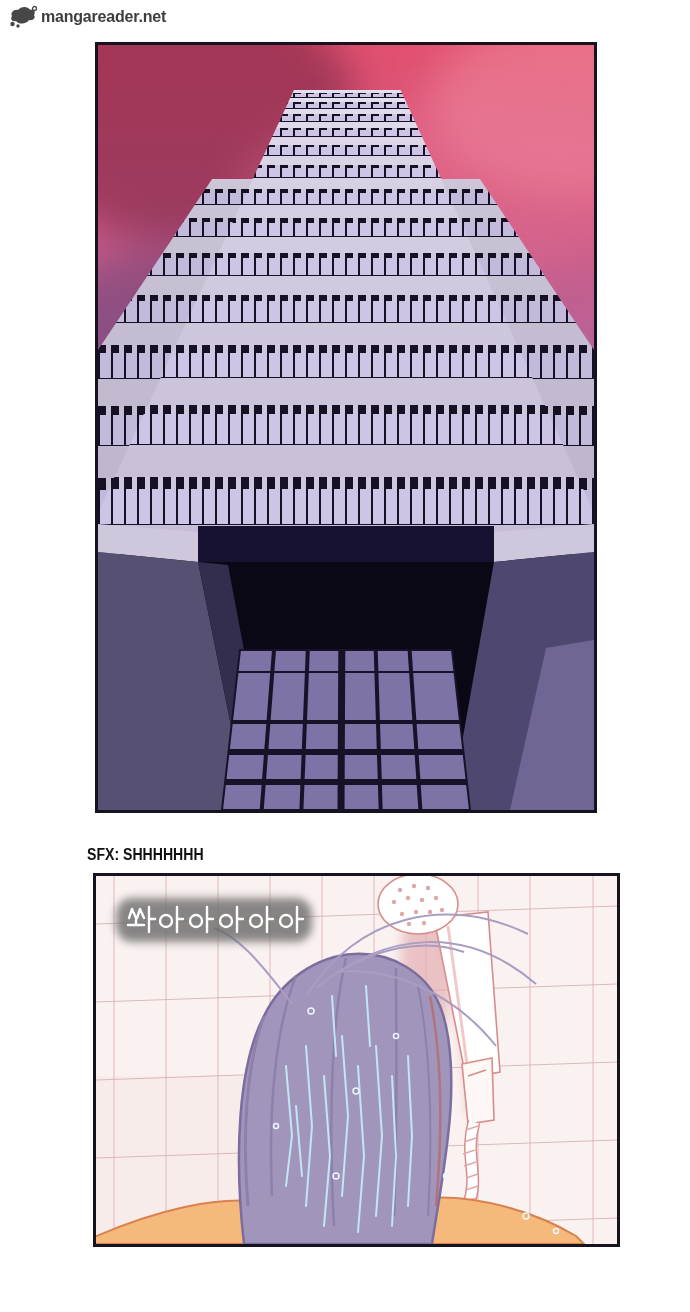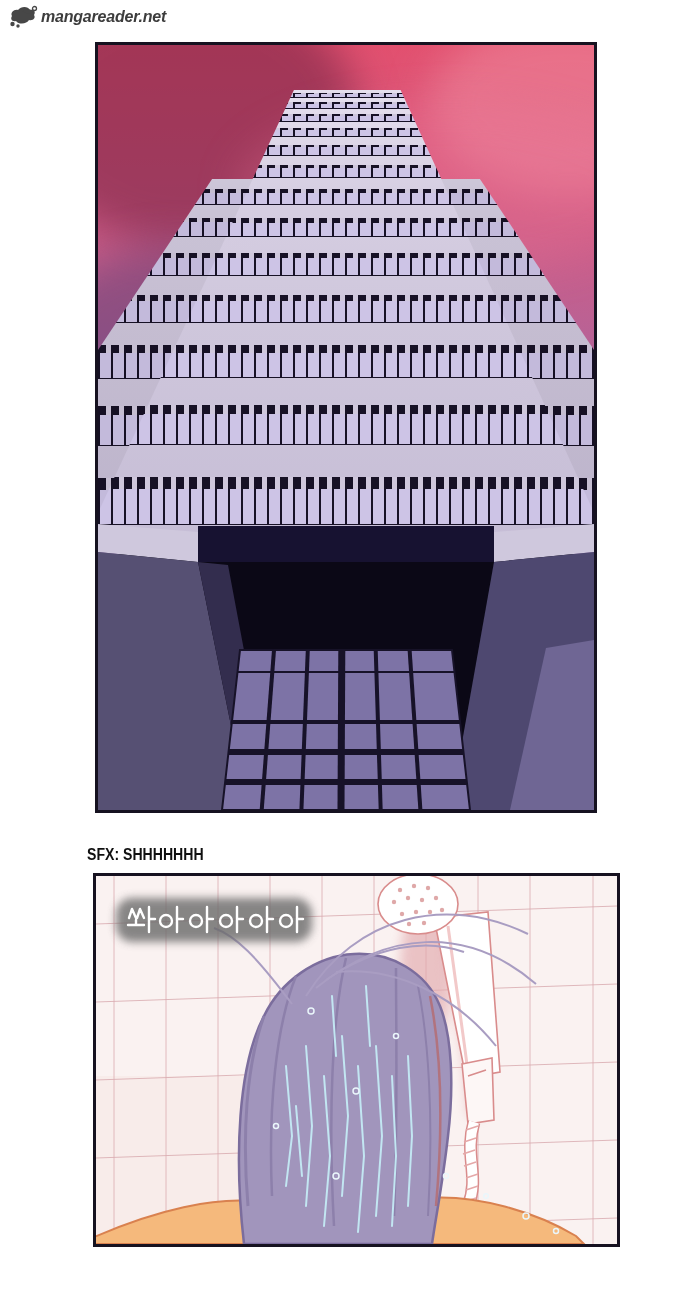--- a/index.html
+++ b/index.html
@@ -1,20 +1,20 @@
 <!DOCTYPE html>
 <html><head>
 <meta charset="utf-8">
 <style>
   html,body{margin:0;padding:0;background:#ffffff;}
   .page{position:relative;width:690px;height:1312px;background:#fff;overflow:hidden;
         font-family:"Liberation Sans",sans-serif;}
 
   
-  .logo{position:absolute;left:8px;top:5px;display:flex;align-items:center;gap:3px;cursor:pointer;font-style:italic;}
+  .logo{position:absolute;left:8px;top:5px;display:flex;align-items:center;gap:3px;cursor:pointer;}
   .logo svg{display:block;}
   .logo-text{font-size:16px;font-weight:800;color:#3d3d3d;letter-spacing:-0.2px;
              transform:scaleY(1.05);}
 
   
   .panel1{position:absolute;left:95px;top:42px;width:496px;height:765px;
           border:3px solid #161220;background:#8d7bae;}
   .p1inner{position:absolute;inset:0;overflow:hidden;}
   .sky{position:absolute;inset:0;
        background:linear-gradient(180deg,#e2506f 0%,#d75a80 18%,#b96295 38%,#9b72a6 58%,#8d7bae 78%,#8a79ad 100%);}

